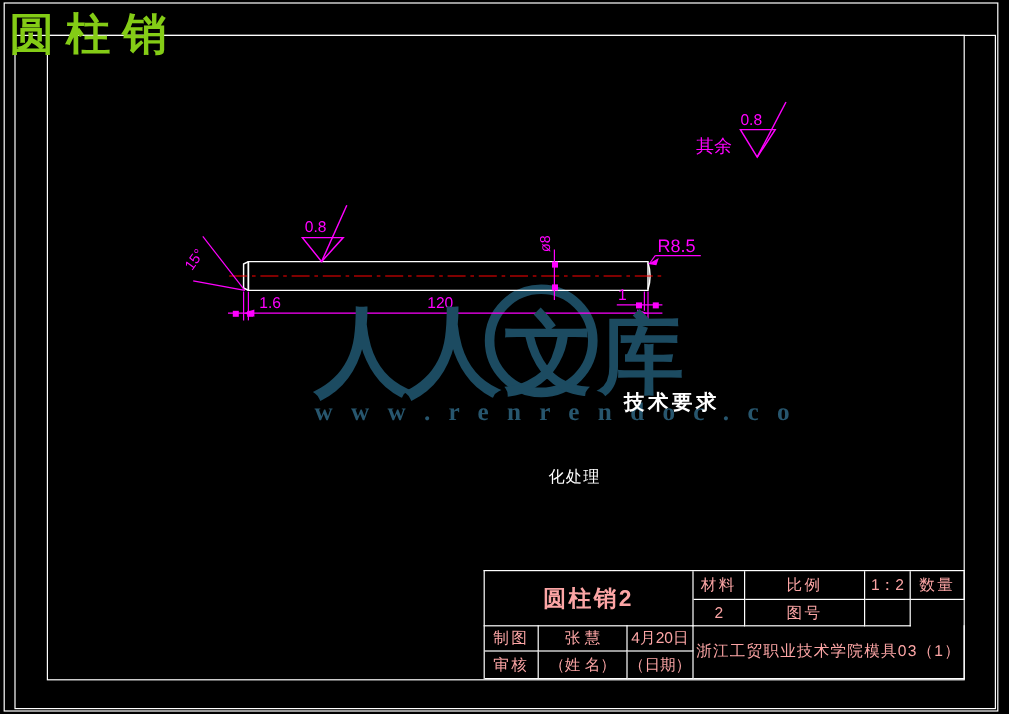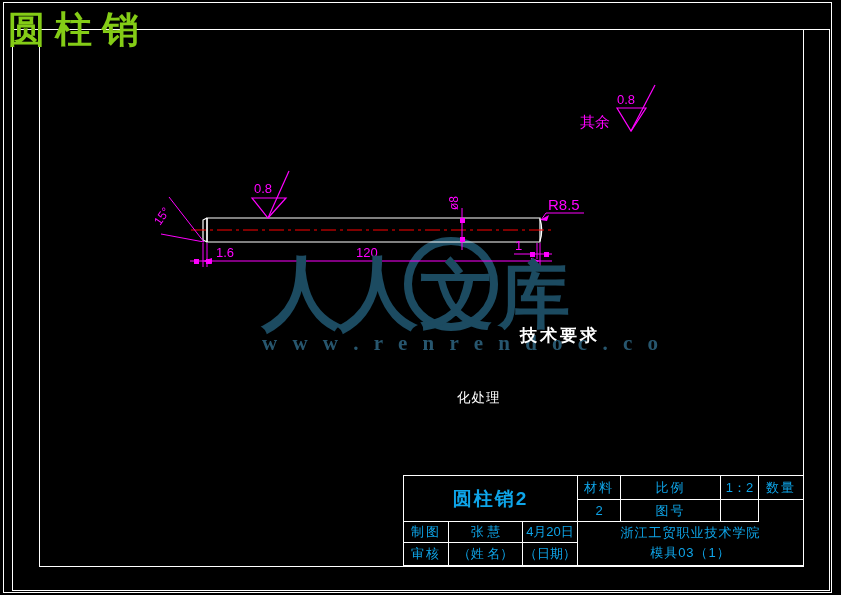--- a/index.html
+++ b/index.html
@@ -16,32 +16,32 @@
   
   .wm{color:#1c4b61;z-index:5;font-family:Liberation Mono, monospace;font-weight:bold;}
   .wm-left{left:262px;top:240px;font-size:80px;letter-spacing:-4px;}
   .wm-circle{left:404px;top:237px;width:94px;height:94px;border:8px solid #1c4b61;
              border-radius:50%;box-sizing:border-box;}
   .wm-wen{left:420px;top:246px;font-size:74px;}
   .wm-ku{left:498px;top:248px;font-size:72px;}
   .wm-url{left:262px;top:331px;font-size:21px;letter-spacing:5px;color:#27566e;
           font-family:Liberation Serif, serif;font-weight:bold;z-index:5;}
   
-  .tb{display:grid;z-index:6;color:#0ea5e9;font-size:13px;}
+  .tb{display:grid;z-index:6;color:#fca5a5;font-size:13px;}
   .tb-top{left:403px;top:475px;width:400px;height:46px;
           grid-template-columns:174px 43px 100px 38px 45px;grid-template-rows:24px 22px;
           border-left:1px solid #fff;border-top:1px solid #fff;}
   .tb-bot{left:403px;top:521px;width:400px;height:45px;
           grid-template-columns:45px 74px 55px 226px;grid-template-rows:22px 23px;
           border-left:1px solid #fff;}
   .tb-cell{border-right:1px solid #fff;border-bottom:1px solid #fff;box-sizing:border-box;
            display:flex;align-items:center;justify-content:center;overflow:hidden;white-space:nowrap;}
   .tb-label{letter-spacing:2px;}
   .tb-part{grid-row:1/3;font-size:19px;font-weight:bold;letter-spacing:2px;}
-  .tb-school{grid-row:1/3;grid-column:4;flex-direction:column;line-height:20px;letter-spacing:1px;}
+  .tb-school{grid-row:1/3;grid-column:4;flex-direction:row;line-height:20px;letter-spacing:1px;}
   svg text{font-family:"Liberation Sans",sans-serif;}
 </style>
 </head>
 <body>
 
 <div id="stage">
 
   <svg class="abs" width="841" height="595" viewBox="0 0 841 595" style="left:0;top:0;z-index:2">
 
     <g stroke="#ffffff" stroke-width="1" fill="none">

